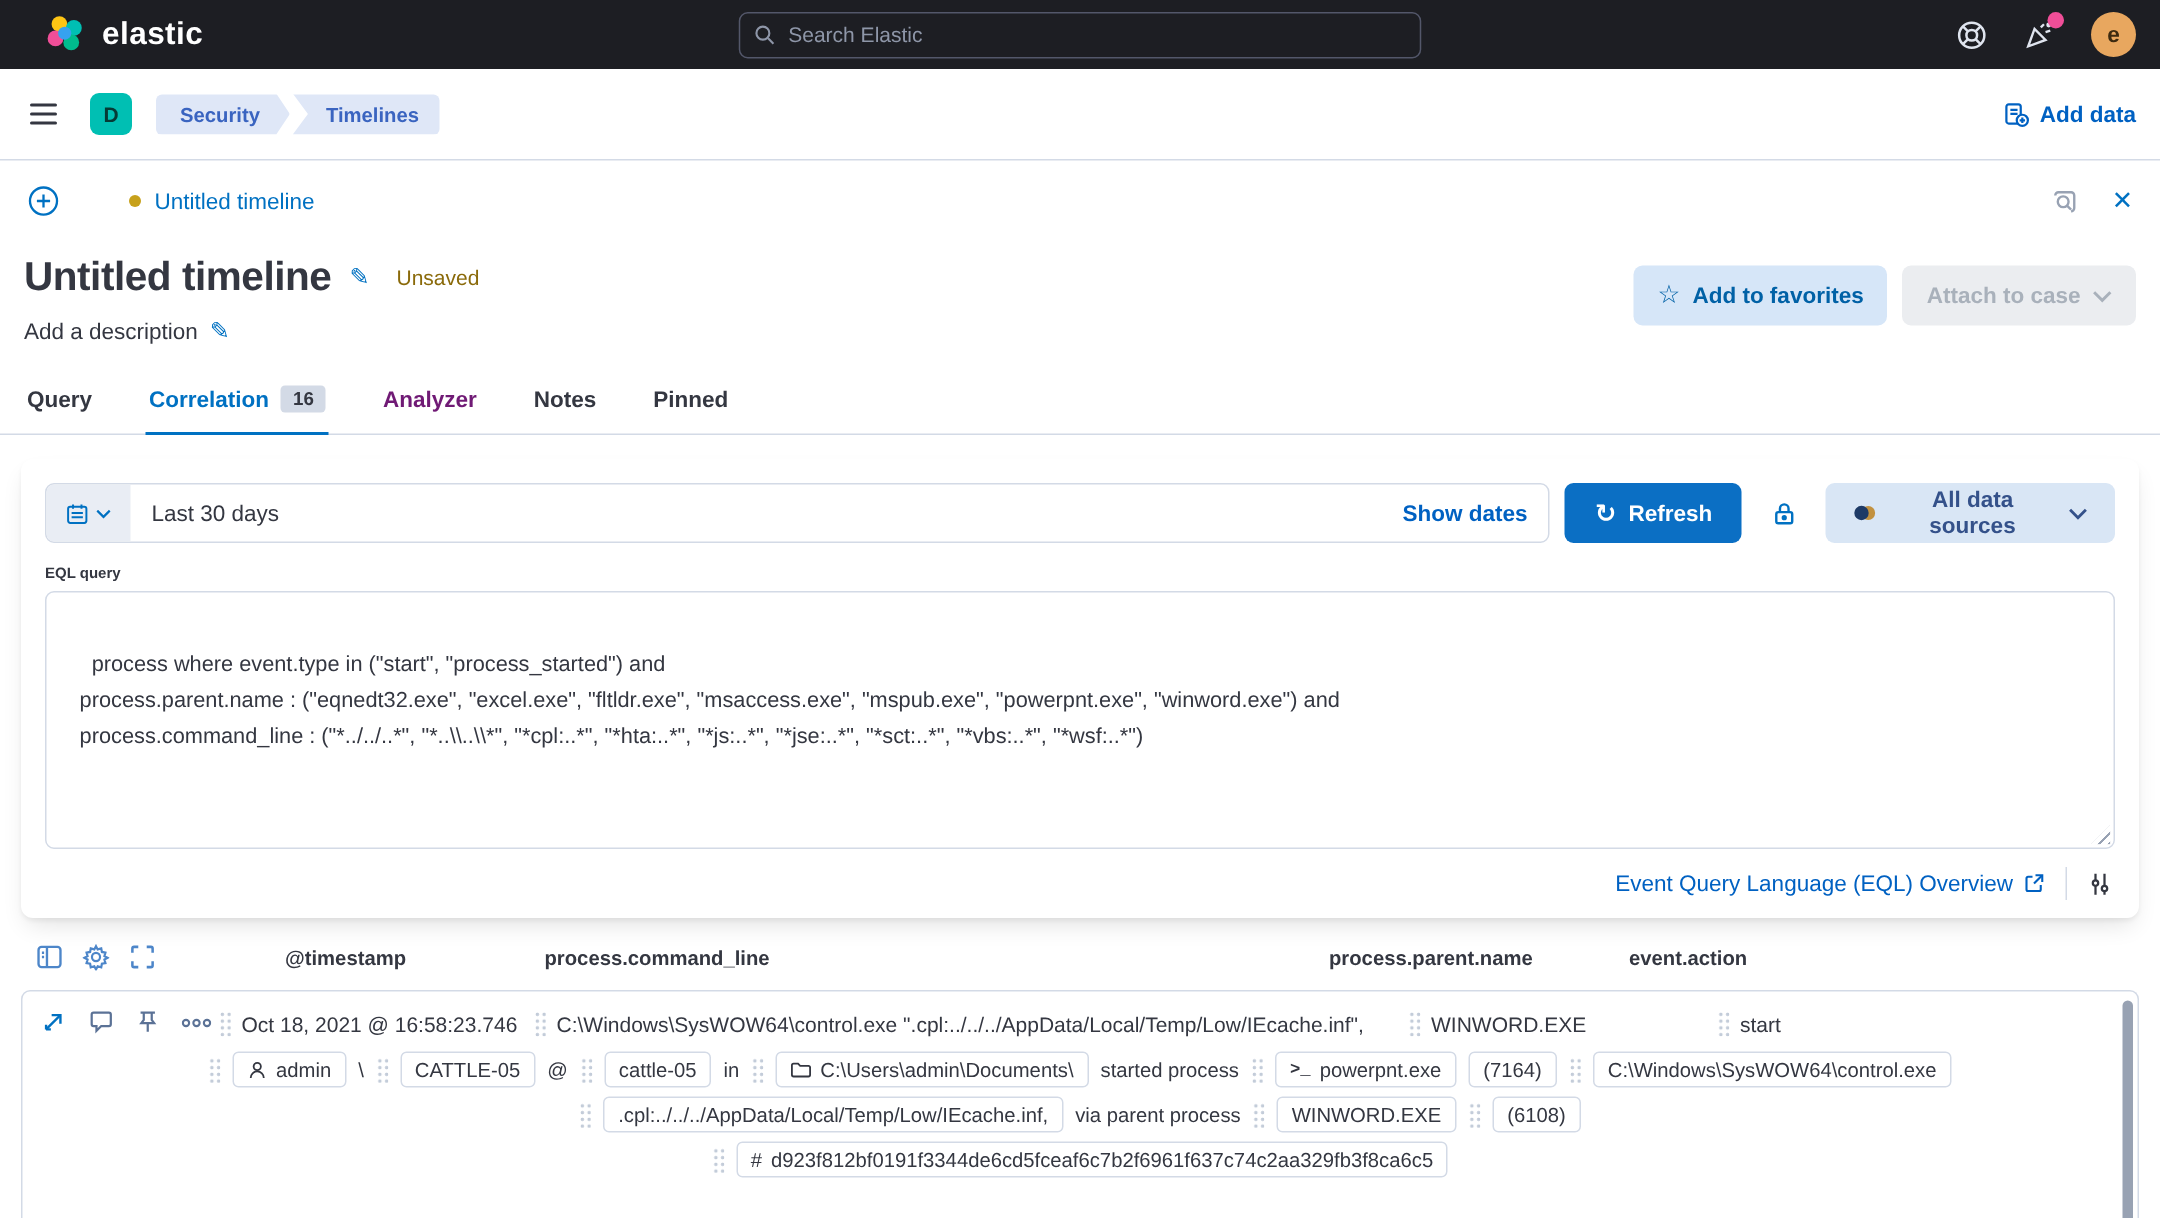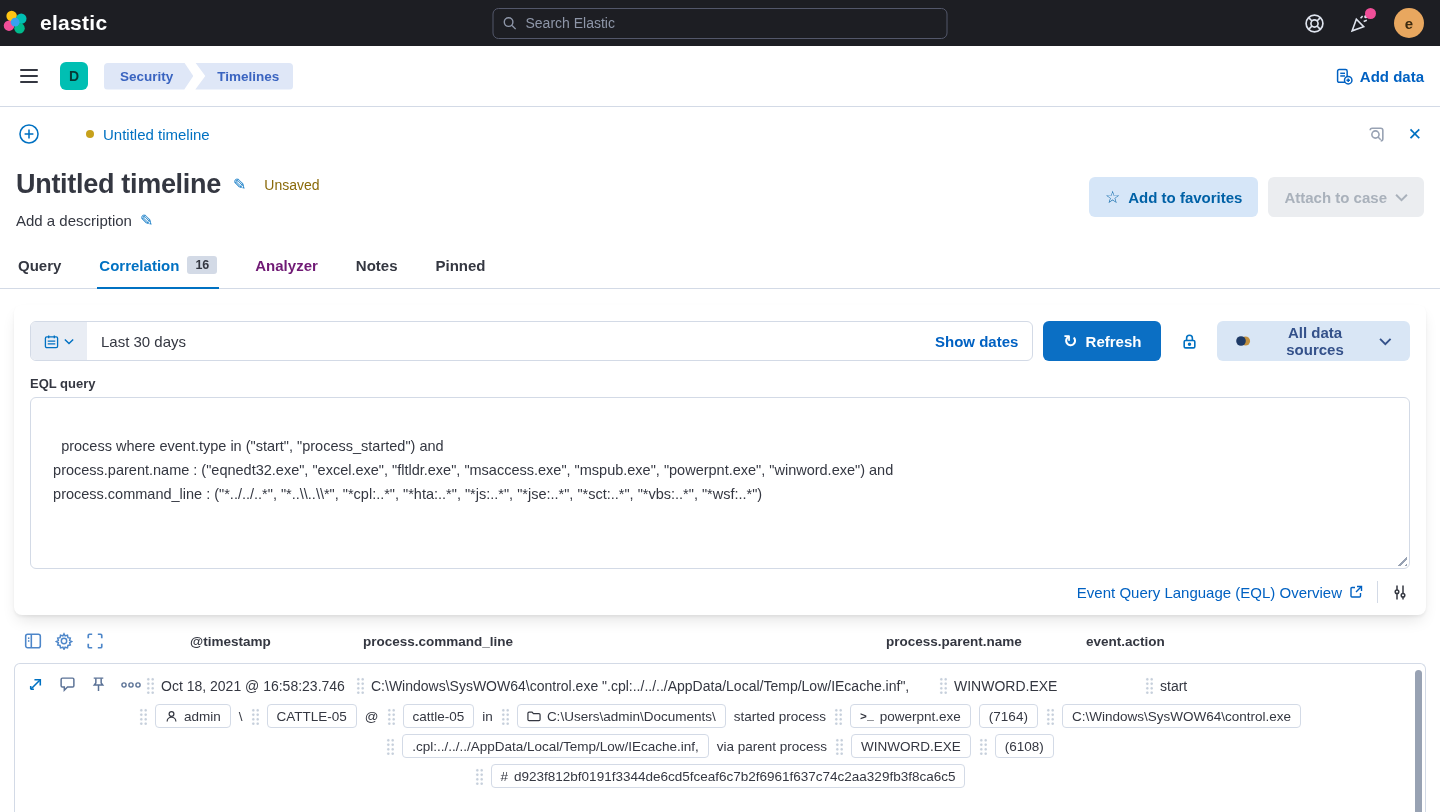--- a/index.html
+++ b/index.html
@@ -1,21 +1,21 @@
 <!DOCTYPE html>
 <html><head>
 <meta charset="utf-8">
 <style>
   * { box-sizing: border-box; margin: 0; padding: 0; }
   html,body { width:1440px; height:812px; overflow:hidden; }
   body { font-family:"Liberation Sans","DejaVu Sans",sans-serif; font-size:14px; color:#343741; background:#fff; position:relative; }
   svg { display:block; }
 
   
-  .topbar { height:46px; background:#1d1e23; display:flex; align-items:center; padding:0 2px; position:relative; }
+  .topbar { height:46px; background:#1d1e23; display:flex; align-items:center; padding:0 30px; position:relative; }
   .logo { display:flex; align-items:center; gap:10px; }
   .logo-text { color:#fff; font-size:21px; font-weight:600; letter-spacing:.3px; }
   .top-search { position:absolute; left:50%; transform:translateX(-50%); width:455px; height:31px; }
   .top-search input { width:100%; height:100%; background:transparent; border:1px solid #53576a; border-radius:6px; color:#d6dbe4; padding:0 10px 0 32px; font-size:14px; font-family:inherit; }
   .top-search input::placeholder { color:#8e96a8; }
   .top-search .mag { position:absolute; left:10px; top:8px; color:#8e96a8; }
   .top-icons { position:absolute; right:16px; display:flex; align-items:center; gap:24px; }
   .top-icon { color:#dfe4ee; position:relative; cursor:pointer; }
   .notif-dot { position:absolute; top:-5px; right:-6px; width:11px; height:11px; border-radius:50%; background:#f04e98; }
   .avatar { width:30px; height:30px; border-radius:50%; background:#e8a75f; color:#3c2a10; font-weight:700; font-size:15px; display:flex; align-items:center; justify-content:center; }
@@ -64,21 +64,21 @@
   .datebar { display:flex; gap:10px; height:40px; }
   .date-input { width:1026px; border:1px solid #d3dae6; border-radius:6px; display:flex; align-items:center; overflow:hidden; background:#fff; }
   .cal-btn { width:56px; height:100%; background:#e9edf4; display:flex; align-items:center; justify-content:center; gap:5px; color:#0071c2; cursor:pointer; }
   .date-text { padding-left:14px; font-size:15px; }
   .show-dates { margin-left:auto; padding-right:14px; color:#0061c2; font-weight:600; font-size:15px; cursor:pointer; }
   .btn-refresh { background:#0b6fc4; color:#fff; padding:0 20px; }
   .refresh-glyph { font-size:17px; line-height:1; }
   .lock-btn { width:36px; display:flex; align-items:center; justify-content:center; color:#0071c2; cursor:pointer; }
   .btn-sources { background:#d9e6f5; color:#34518a; padding:0 18px; }
   .src-icon { display:flex; }
-  .eql-label { font-size:13px; font-weight:700; margin:15px 0 6px; }
+  .eql-label { font-size:10px; font-weight:700; margin:15px 0 6px; }
   .eql-box { position:relative; border:1px solid #d3dae6; border-radius:6px; height:172px; padding:12px 14px; font-size:14.5px; line-height:24px; white-space:pre-wrap; color:#343741; cursor:text; overflow:hidden; }
   .resize-corner { position:absolute; right:2px; bottom:2px; width:13px; height:13px; background:repeating-linear-gradient(135deg, transparent 0 3px, #98a2b3 3px 4.5px); clip-path:polygon(100% 0, 100% 100%, 0 100%); }
   .eql-footer { height:46px; display:flex; align-items:center; justify-content:flex-end; gap:14px; padding-right:2px; }
   .eql-link { color:#0061c2; font-size:15px; display:flex; align-items:center; gap:7px; cursor:pointer; }
   .vdiv { width:1px; height:22px; background:#d3dae6; }
   .sliders-icon { color:#343741; cursor:pointer; }
 
   
   .table-head { position:relative; height:34px; margin:12px 14px 0; }
   .head-icons { position:absolute; left:10px; top:5px; display:flex; gap:13px; color:#4d86c9; }

